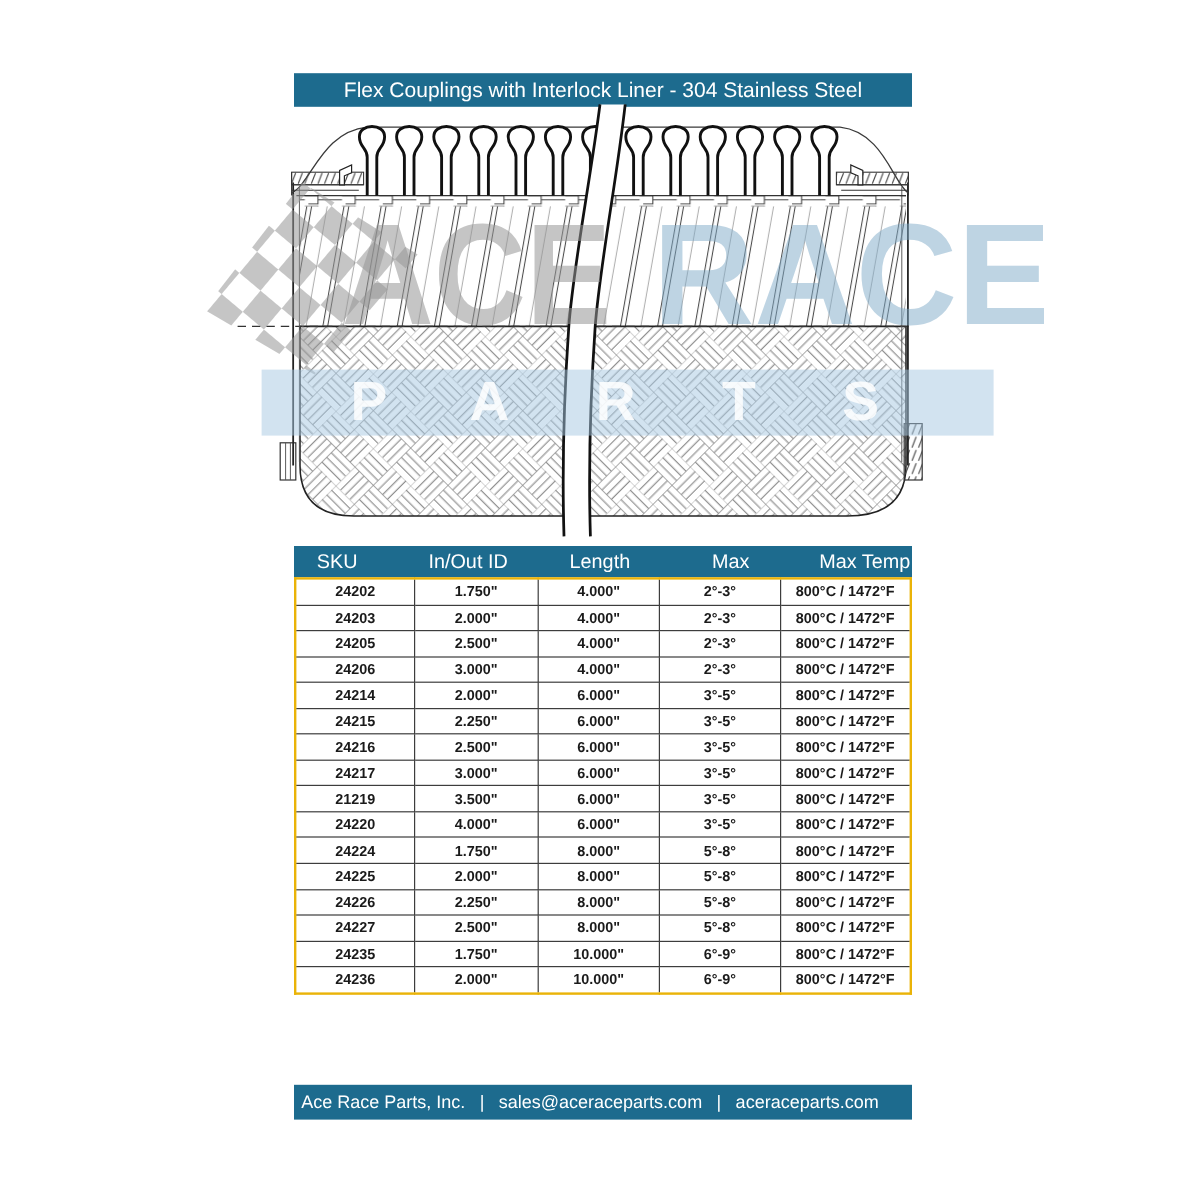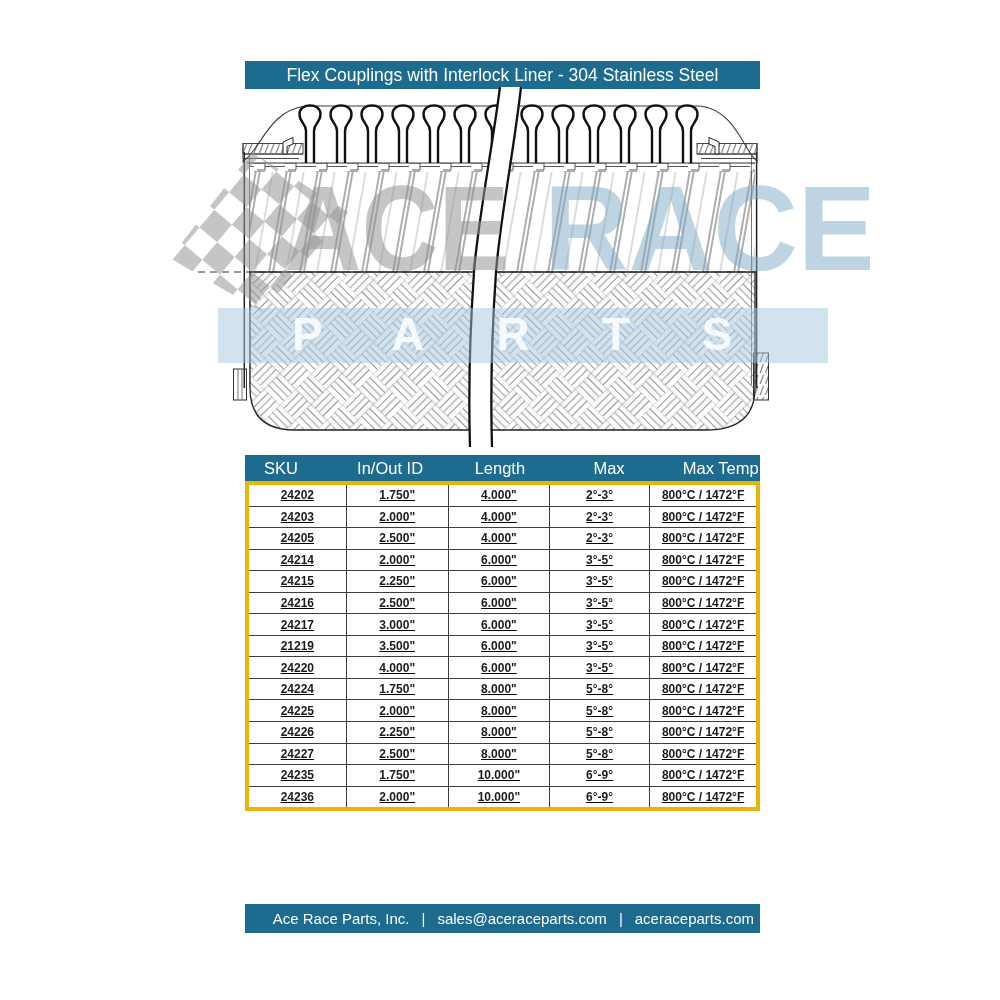--- a/index.html
+++ b/index.html
@@ -8,23 +8,23 @@
   .title-bar{position:absolute;left:245px;top:61px;width:515px;height:28px;
         background:#1d6b8e;color:#fff;font-size:17.5px;line-height:28px;text-align:center;}
   .drawing{position:absolute;left:140px;top:85px;width:730px;height:370px;}
   .tbl-head{position:absolute;left:245px;top:455px;width:515px;height:26px;
         background:#1d6b8e;display:flex;gap:36px;}
   .tbl-head .th{color:#fff;font-size:16.5px;line-height:26px;text-align:center;}
   .spec-table{position:absolute;left:245px;top:481px;width:515px;border-collapse:collapse;
         table-layout:fixed;}
   .spec-table td{border:1px solid #3d3d3d;height:20.55px;padding:0;text-align:center;
         font-size:12px;font-weight:700;color:#1a1a1a;line-height:1;}
-  .spec-table{border:4px solid #eab308;text-decoration:underline;}
+  .spec-table{border:2px solid #eab308;}
   .footer-bar{position:absolute;left:245px;top:904px;width:515px;height:29px;
-        background:#1d6b8e;color:#fff;font-size:15px;line-height:29px;text-align:right;}
+        background:#1d6b8e;color:#fff;font-size:15px;line-height:29px;text-align:left;}
   .footer-bar span{padding:0 6px;}
   .c0{width:19.4%}.c1{width:20.0%}.c2{width:19.8%}.c3{width:19.6%}.c4{width:21.2%}
 </style>
 </head>
 <body>
 
 <div class="page">
 
   <div class="title-bar">Flex Couplings with Interlock Liner - 304 Stainless Steel</div>
 
@@ -163,20 +163,27 @@
         <td>800°C / 1472°F</td>
       </tr>
         <tr>
         <td>24205</td>
         <td>2.500"</td>
         <td>4.000"</td>
         <td>2°-3°</td>
         <td>800°C / 1472°F</td>
       </tr>
         <tr>
+        <td>24206</td>
+        <td>3.000"</td>
+        <td>4.000"</td>
+        <td>2°-3°</td>
+        <td>800°C / 1472°F</td>
+      </tr>
+        <tr>
         <td>24214</td>
         <td>2.000"</td>
         <td>6.000"</td>
         <td>3°-5°</td>
         <td>800°C / 1472°F</td>
       </tr>
         <tr>
         <td>24215</td>
         <td>2.250"</td>
         <td>6.000"</td>

